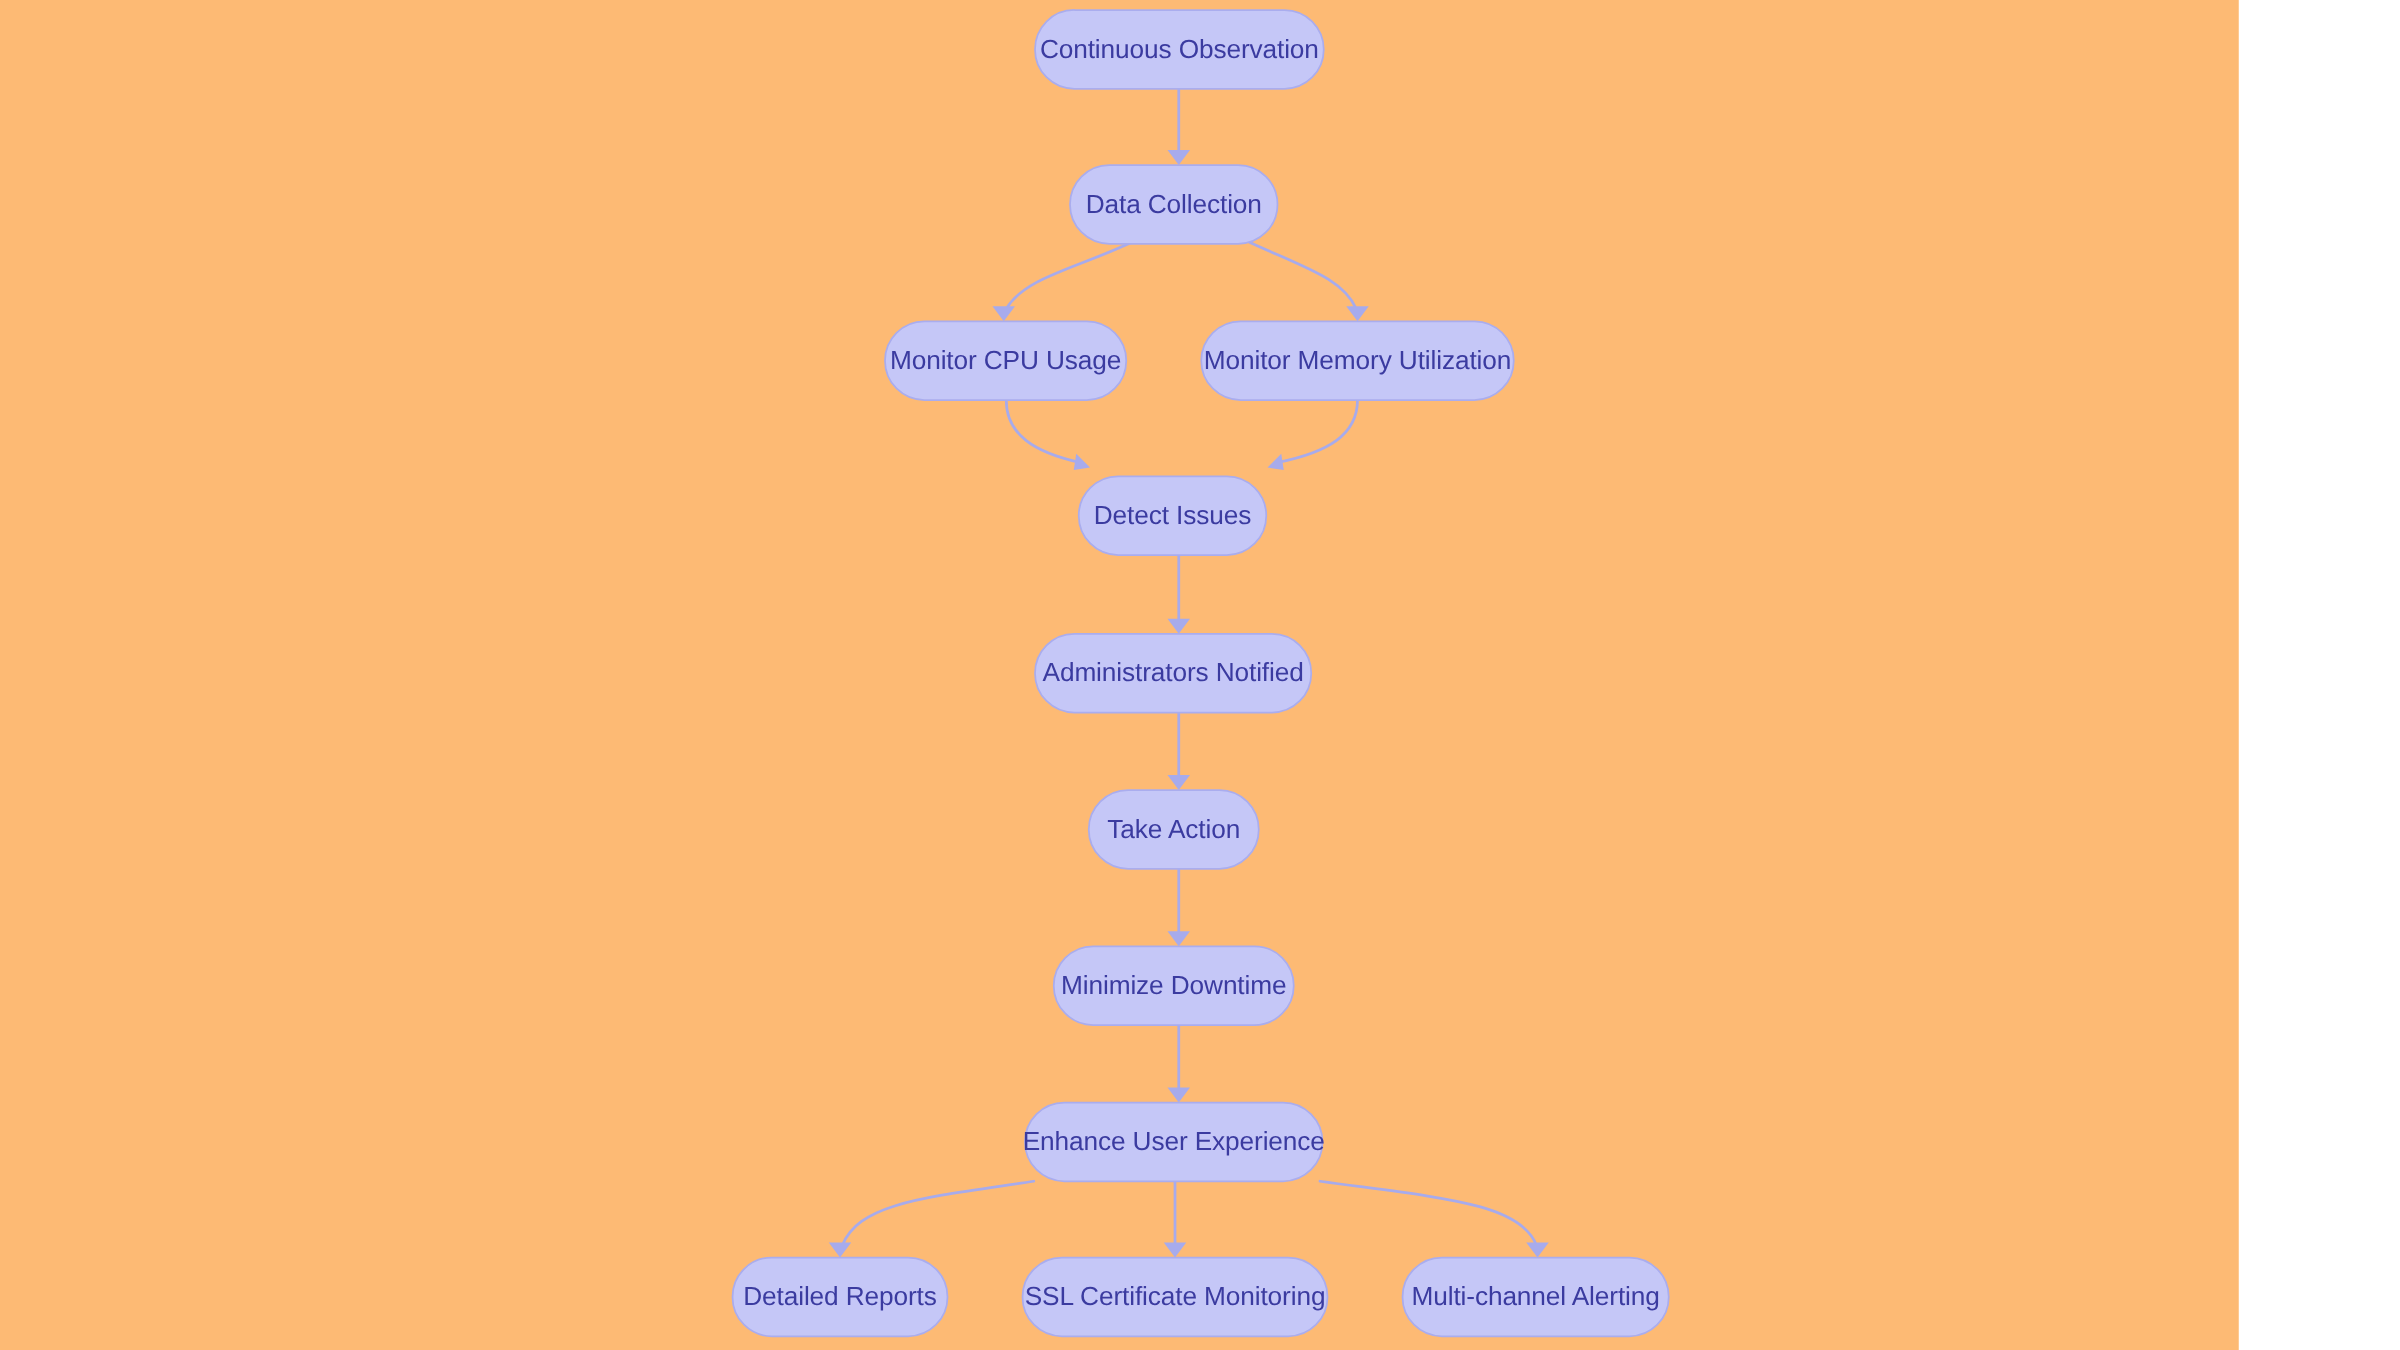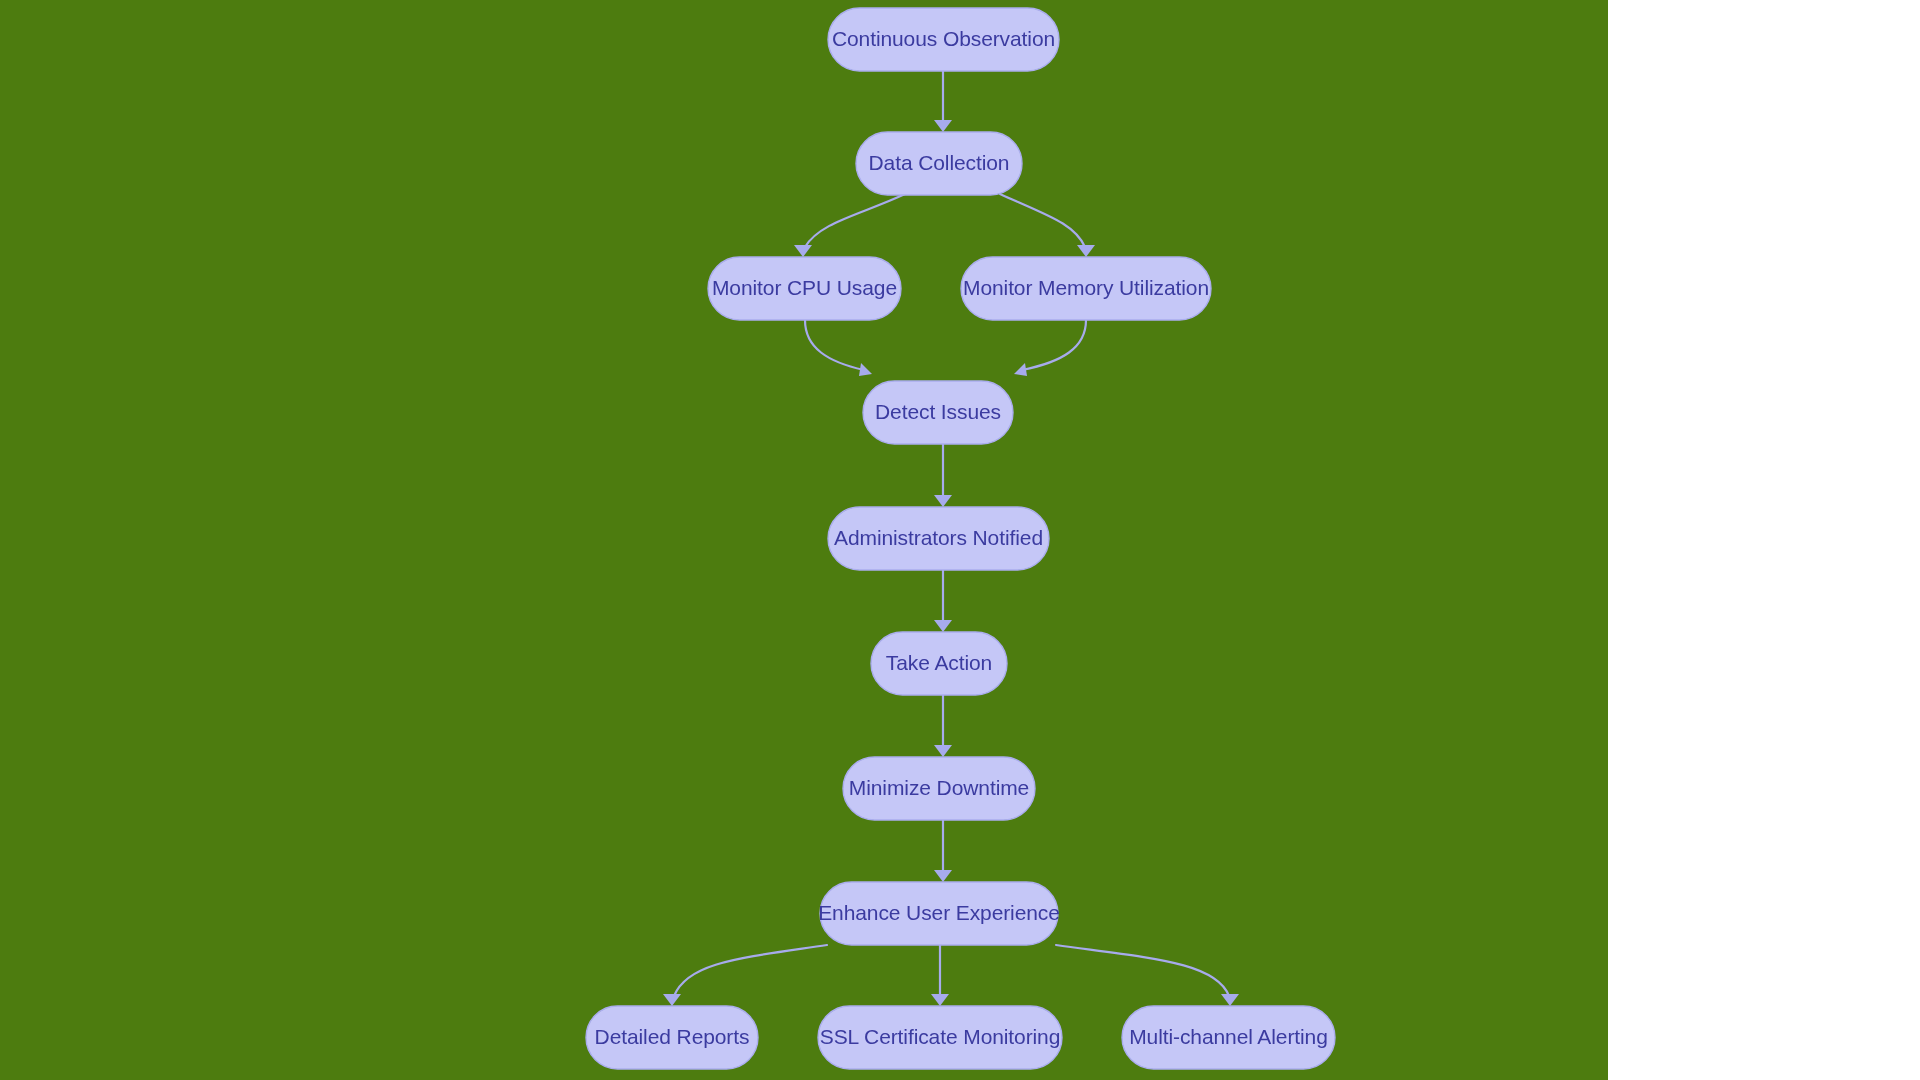--- a/index.html
+++ b/index.html
@@ -7,23 +7,23 @@
     margin: 0;
     padding: 0;
     background: #ffffff;
     width: 1920px;
     height: 1080px;
     overflow: hidden;
     font-family: "Liberation Sans", sans-serif;
   }
   #flow-root {
     position: relative;
-    width: 1608px;
+    width: 1791px;
     height: 1080px;
-    background: #4d7c0f;
+    background: #fdba74;
   }
   svg#flow-svg {
     position: absolute;
     top: 0;
     left: 0;
     width: 1920px;
     height: 1080px;
     display: block;
   }
   .edge-path {

